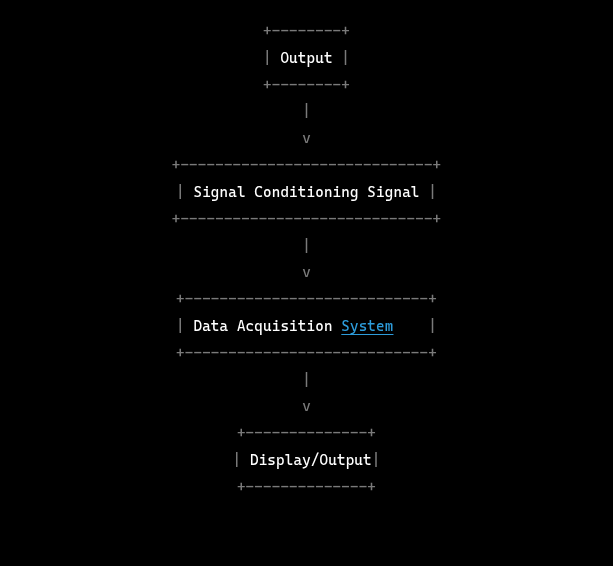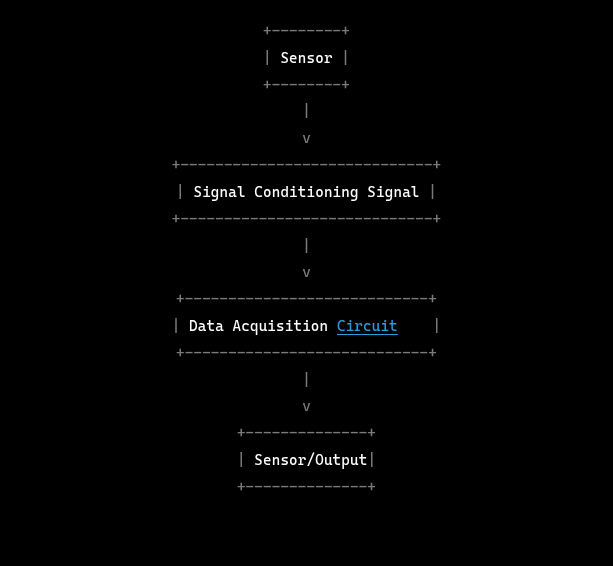--- a/index.html
+++ b/index.html
@@ -23,30 +23,30 @@
       letter-spacing: 0.2px;
     }
     .dim { color: #7a7a7a; }
     .text { color: #fff; }
     .link { color: #2d9cdb; text-decoration: underline; text-underline-offset: 3px; }
   </style>
 </head>
 <body>
 
 <pre><span class="dim">+--------+</span>
-<span class="dim">|</span> <span class="text">Sensor</span> <span class="dim">|</span>
+<span class="dim">|</span> <span class="text">Output</span> <span class="dim">|</span>
 <span class="dim">+--------+</span>
 <span class="dim">|</span>
 <span class="dim">v</span>
 <span class="dim">+-----------------------------+</span>
 <span class="dim">|</span> <span class="text">Signal Conditioning Signal</span> <span class="dim">|</span>
 <span class="dim">+-----------------------------+</span>
 <span class="dim">|</span>
 <span class="dim">v</span>
 <span class="dim">+----------------------------+</span>
-<span class="dim">|</span> <span class="text">Data Acquisition </span><span class="link">Circuit</span><span>   </span> <span class="dim">|</span>
+<span class="dim">|</span> <span class="text">Data Acquisition </span><span class="link">System</span><span>   </span> <span class="dim">|</span>
 <span class="dim">+----------------------------+</span>
 <span class="dim">|</span>
 <span class="dim">v</span>
 <span class="dim">+--------------+</span>
-<span class="dim">|</span> <span class="text">Sensor/Output</span><span class="dim">|</span>
+<span class="dim">|</span> <span class="text">Display/Output</span><span class="dim">|</span>
 <span class="dim">+--------------+</span>
 </pre>
 
 </body></html>

